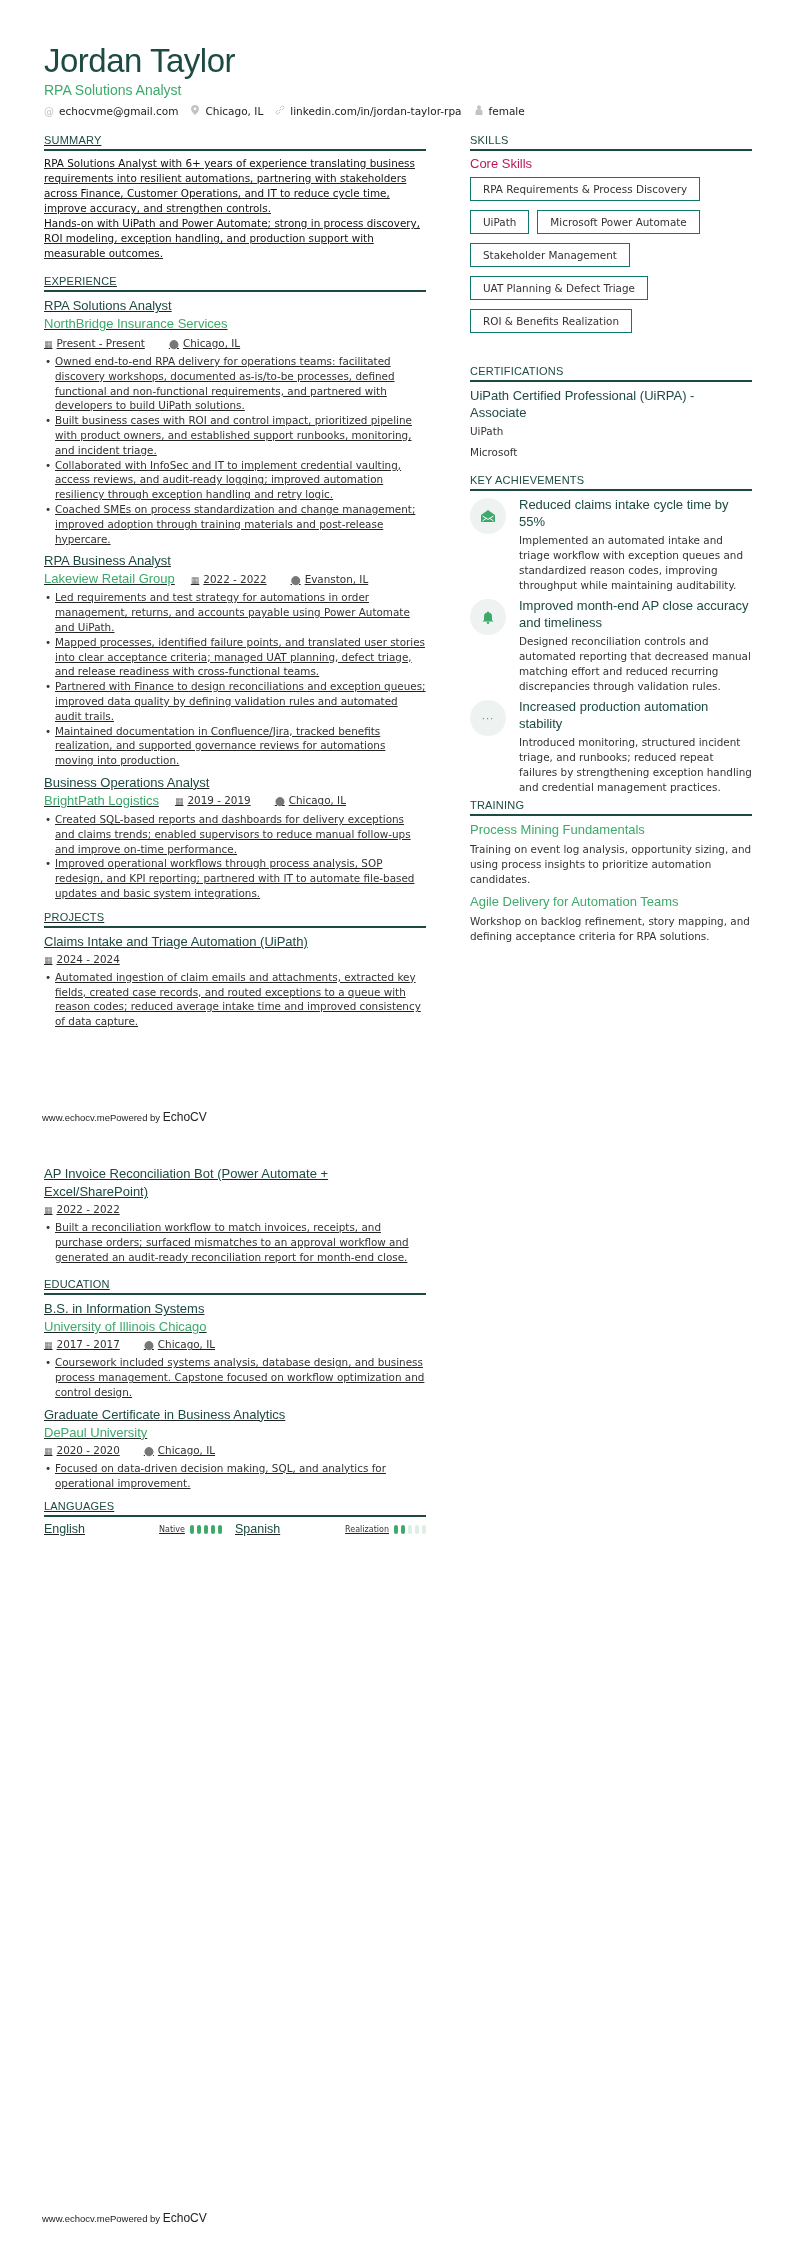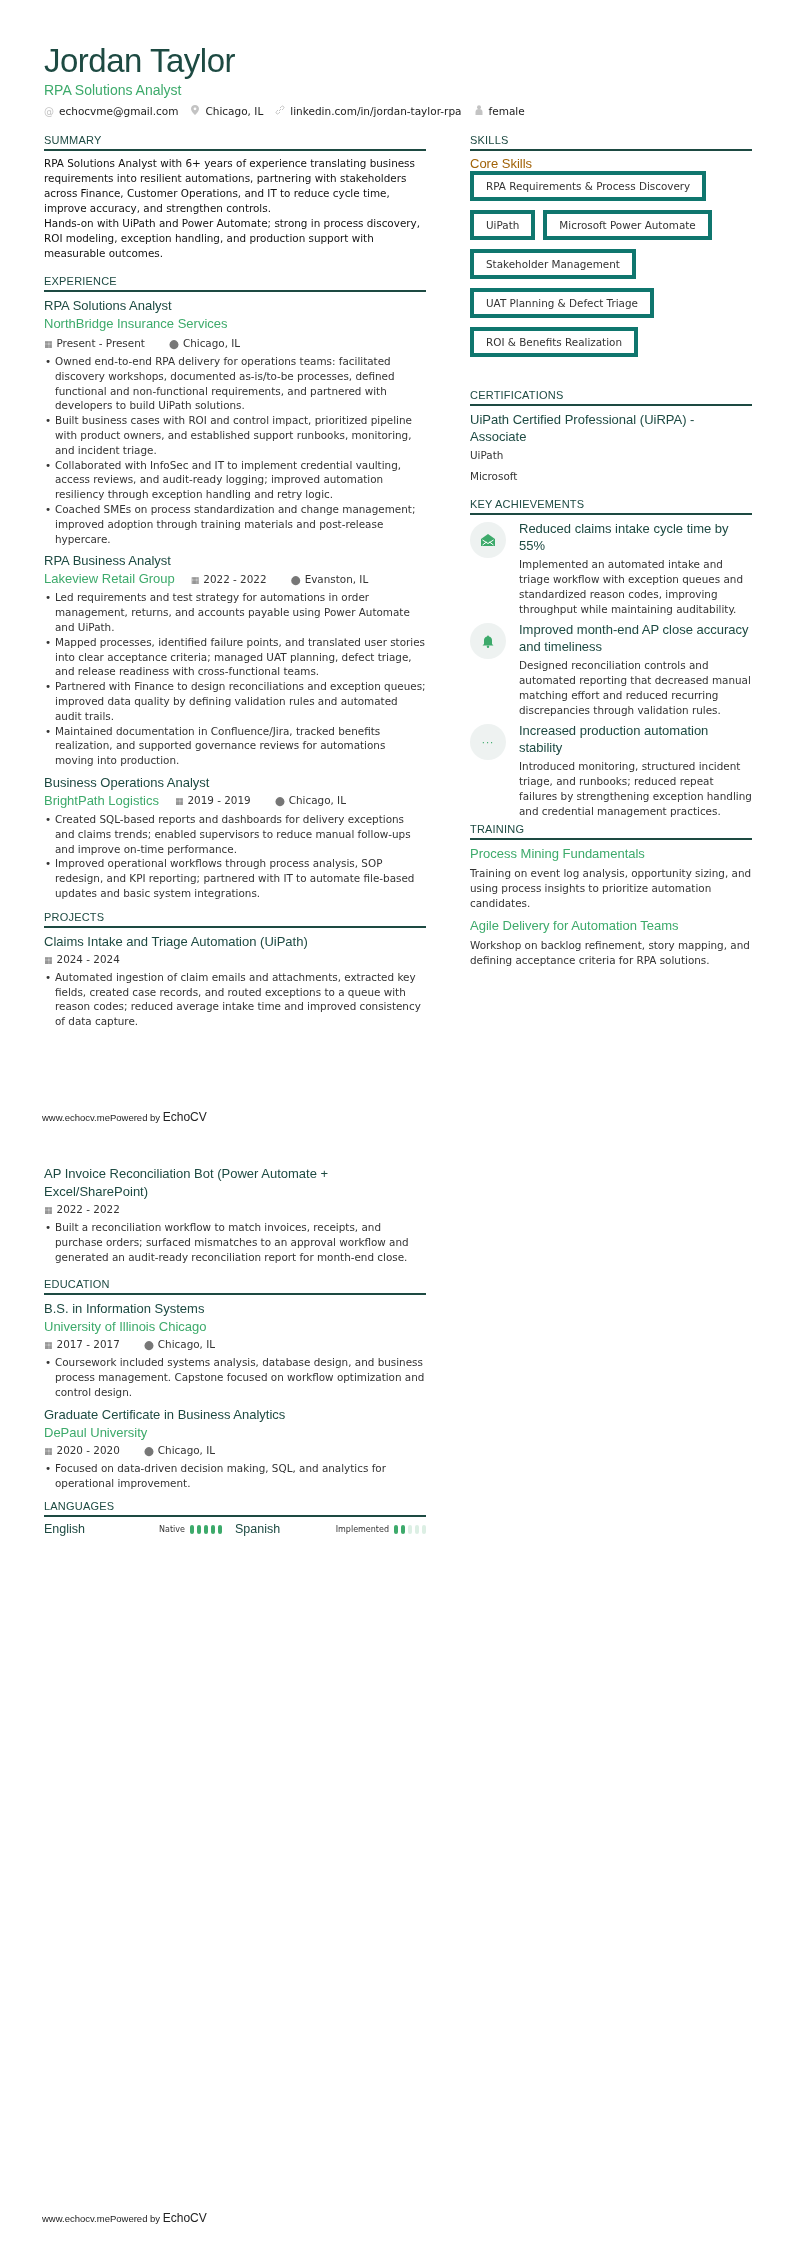--- a/index.html
+++ b/index.html
@@ -6,36 +6,36 @@
   body { width: 794px; height: 2246px; background: #ffffff; font-family: "DejaVu Sans", sans-serif; color: #222; position: relative; overflow: hidden; }
   .page { position: absolute; left: 0; width: 794px; }
   .page1 { top: 0; height: 1123px; }
   .page2 { top: 1123px; height: 1123px; }
   .header { position: absolute; left: 44px; top: 42px; }
   .name { font-family: "Liberation Sans", sans-serif; font-size: 33px; color: #1d4a42; font-weight: normal; letter-spacing: -0.5px; line-height: 38px; }
   .title { font-family: "Liberation Sans", sans-serif; font-size: 14px; color: #3daa6b; line-height: 18px; margin-top: 1px; }
   .contacts { display: flex; gap: 12px; margin-top: 6px; font-size: 10.5px; color: #222; align-items: center; }
   .contact { display: flex; align-items: center; gap: 5px; }
   .cicon { color: #c3c3c3; font-size: 10px; width: 10px; text-align: center; }
-  .col-left { position: absolute; left: 44px; width: 382px; }
+  .col-left { position: absolute; left: 44px; width: 382px; text-decoration: underline; }
   .col-right { position: absolute; left: 470px; width: 282px; }
   .sec-title { font-family: "Liberation Sans", sans-serif; font-size: 11px; color: #1d4a42; text-transform: uppercase; letter-spacing: 0.2px; padding-bottom: 3px; border-bottom: 2px solid #1d4a42; margin-bottom: 5px; }
   .para { font-size: 10.4px; line-height: 15px; color: #111; }
   .job-title { font-family: "Liberation Sans", sans-serif; font-size: 13px; color: #1d4a42; line-height: 18px; }
   .company { font-family: "Liberation Sans", sans-serif; font-size: 13px; color: #3daa6b; line-height: 18px; }
   .meta { display: flex; align-items: center; gap: 24px; font-size: 10.4px; color: #333; line-height: 16px; }
   .meta span.ic { color: #777; font-size: 9px; margin-right: 4px; }
   .inline-row { display: flex; align-items: center; gap: 16px; }
   ul.bullets { list-style: none; margin-top: 2px; }
   ul.bullets li { font-size: 10.4px; line-height: 14.8px; color: #333; padding-left: 11px; position: relative; }
   ul.bullets li::before { content: "•"; position: absolute; left: 1px; top: 0; color: #333; }
   .entry { margin-bottom: 6px; }
-  .skill-group { font-family: "Liberation Sans", sans-serif; font-size: 13px; color: #a16207; }
+  .skill-group { font-family: "Liberation Sans", sans-serif; font-size: 13px; color: #be185d; margin-bottom: 6px; }
   .chips { display: flex; flex-wrap: wrap; gap: 9px 8px; width: 282px; }
-  .chip { border: 4px solid #0f766e; padding: 4px 12px; font-size: 10.4px; color: #333; line-height: 14px; }
+  .chip { border: 1px solid #0f766e; padding: 4px 12px; font-size: 10.4px; color: #333; line-height: 14px; }
   .cert-name { font-family: "Liberation Sans", sans-serif; font-size: 13px; color: #1d4a42; line-height: 17px; }
   .cert-issuer { font-size: 10.4px; color: #333; line-height: 15px; margin: 3px 0 6px; }
   .ach { display: flex; gap: 13px; margin-bottom: 4px; }
   .ach-icon { width: 36px; height: 36px; border-radius: 50%; background: #eef2f1; display: flex; align-items: center; justify-content: center; flex-shrink: 0; margin-top: 2px; color: #3daa6b; font-size: 13px; }
   .ach-title { font-family: "Liberation Sans", sans-serif; font-size: 13px; color: #1d4a42; line-height: 17px; }
   .ach-desc { font-size: 10.4px; color: #333; line-height: 15px; margin-top: 3px; }
   .train-name { font-family: "Liberation Sans", sans-serif; font-size: 13px; color: #3daa6b; line-height: 18px; }
   .train-desc { font-size: 10.4px; color: #333; line-height: 15px; margin-top: 3px; margin-bottom: 6px; }
   .footer { position: absolute; left: 42px; right: 42px; display: flex; align-items: baseline; font-family: "Liberation Sans", sans-serif; font-size: 9.5px; color: #222; }
   .footer .brand { font-size: 12px; }
@@ -277,21 +277,21 @@
           <span class="dots">
             <i class="dot"></i>
               <i class="dot"></i>
               <i class="dot"></i>
               <i class="dot"></i>
               <i class="dot"></i>
           </span>
         </div>
         <div class="lang">
           <span class="lang-name" style="width:95px;">Spanish</span>
-          <span class="lang-level" style="margin-left:auto;">Implemented</span>
+          <span class="lang-level" style="margin-left:auto;">Realization</span>
           <span class="dots">
             <i class="dot"></i>
               <i class="dot"></i>
               <i class="dot off"></i>
               <i class="dot off"></i>
               <i class="dot off"></i>
           </span>
         </div>
       </div>
     </section>

